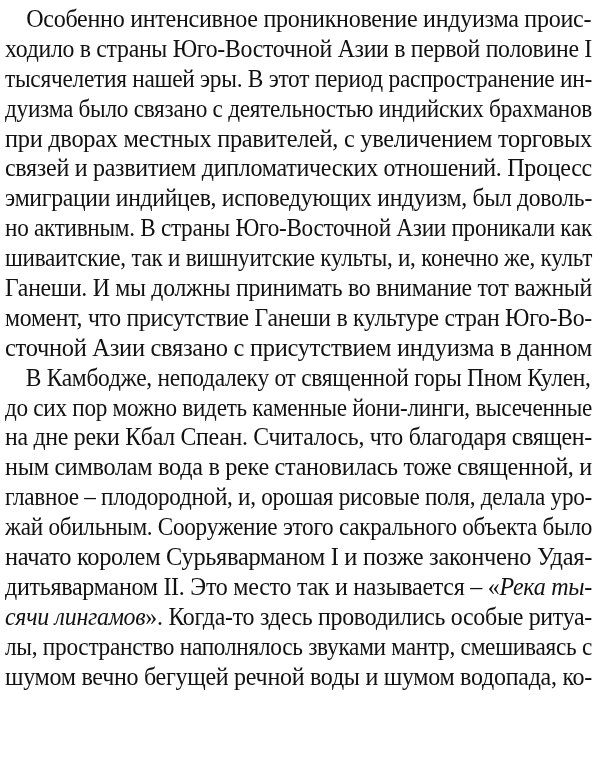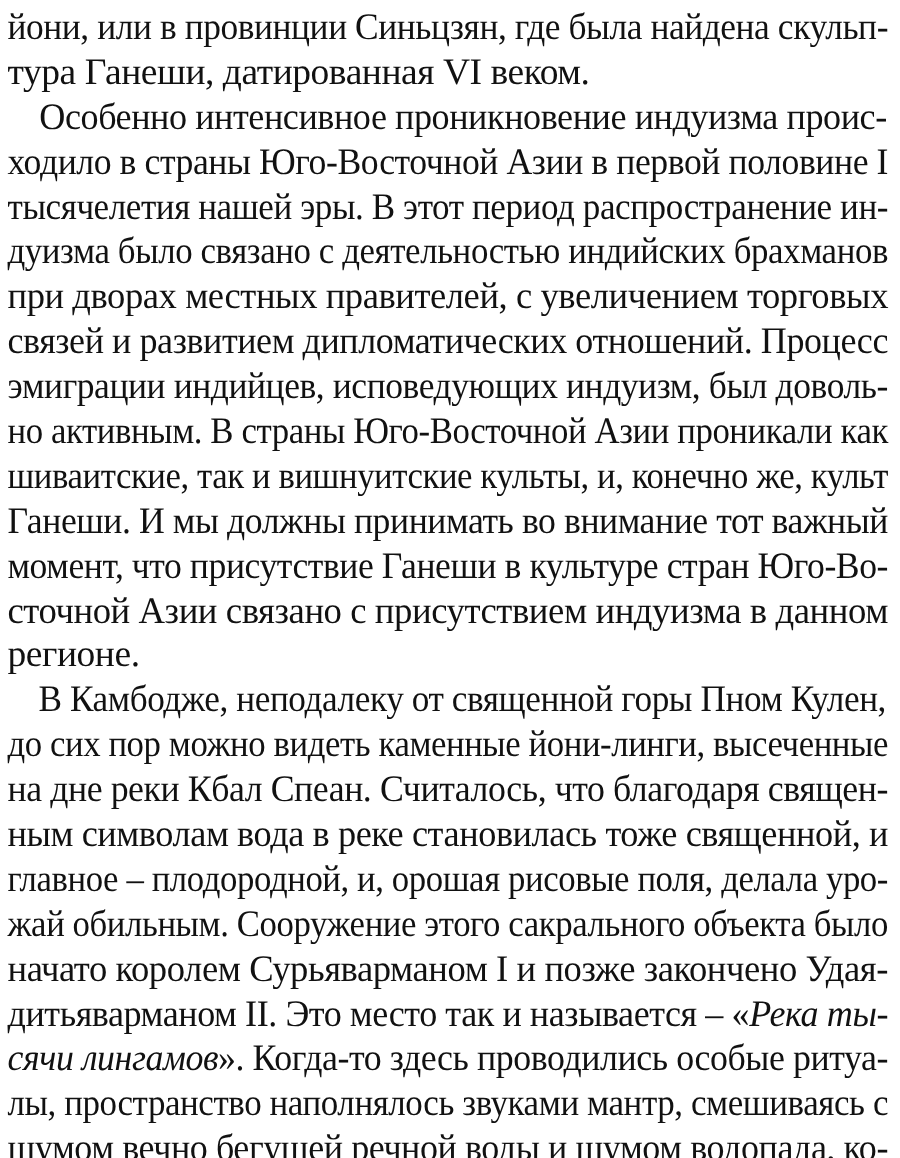--- a/index.html
+++ b/index.html
@@ -40,39 +40,34 @@
     }
     .em {
       font-style: italic;
     }
   </style>
 </head>
 <body>
 
 <div class="page">
 
-  <div>
-    <span class="line" style="width: 621.656px; transform: scaleX(0.944252); text-align-last: left;">йони, или в провинции Синьцзян, где была найдена скульп-</span>
-    <span class="line last">тура Ганеши, датированная VI веком.</span>
-  </div>
 
   <div>
     <span class="line indent" style="width: 608.688px; transform: scaleX(0.963034); text-align-last: left;">Особенно интенсивное проникновение индуизма проис-</span>
     <span class="line" style="width: 616.922px; transform: scaleX(0.951498); text-align-last: left;">ходило в страны Юго-Восточной Азии в первой половине I</span>
     <span class="line" style="width: 627.781px; transform: scaleX(0.935039); text-align-last: left;">тысячелетия нашей эры. В этот период распространение ин-</span>
     <span class="line" style="width: 630.797px; transform: scaleX(0.930569); text-align-last: left;">дуизма было связано с деятельностью индийских брахманов</span>
     <span class="line" style="width: 601.812px; transform: scaleX(0.975387); text-align-last: left;">при дворах местных правителей, с увеличением торговых</span>
     <span class="line" style="width: 610.875px; transform: scaleX(0.960917); text-align-last: left;">связей и развитием дипломатических отношений. Процесс</span>
     <span class="line" style="width: 619.797px; transform: scaleX(0.947084); text-align-last: left;">эмиграции индийцев, исповедующих индуизм, был доволь-</span>
     <span class="line" style="width: 632.578px; transform: scaleX(0.927949); text-align-last: left;">но активным. В страны Юго-Восточной Азии проникали как</span>
     <span class="line" style="width: 633.609px; transform: scaleX(0.926438); text-align-last: left;">шиваитские, так и вишнуитские культы, и, конечно же, культ</span>
     <span class="line" style="width: 617px; transform: scaleX(0.951378); text-align-last: left;">Ганеши. И мы должны принимать во внимание тот важный</span>
     <span class="line" style="width: 618.016px; transform: scaleX(0.949814); text-align-last: left;">момент, что присутствие Ганеши в культуре стран Юго-Во-</span>
     <span class="line" style="width: 599.656px; transform: scaleX(0.978894); text-align-last: left;">сточной Азии связано с присутствием индуизма в данном</span>
-    <span class="line last">регионе.</span>
   </div>
 
   <div>
     <span class="line indent" style="width: 623.391px; transform: scaleX(0.939489); text-align-last: left;">В Камбодже, неподалеку от священной горы Пном Кулен,</span>
     <span class="line" style="width: 633.312px; transform: scaleX(0.926873); text-align-last: left;">до сих пор можно видеть каменные йони-линги, высеченные</span>
     <span class="line" style="width: 615.234px; transform: scaleX(0.954108); text-align-last: left;">на дне реки Кбал Спеан. Считалось, что благодаря священ-</span>
     <span class="line" style="width: 606.297px; transform: scaleX(0.968173); text-align-last: left;">ным символам вода в реке становилась тоже священной, и</span>
     <span class="line" style="width: 633.031px; transform: scaleX(0.927284); text-align-last: left;">главное – плодородной, и, орошая рисовые поля, делала уро-</span>
     <span class="line" style="width: 632.953px; transform: scaleX(0.927399); text-align-last: left;">жай обильным. Сооружение этого сакрального объекта было</span>
     <span class="line" style="width: 601.359px; transform: scaleX(0.976122); text-align-last: left;">начато королем Сурьяварманом I и позже закончено Удая-</span>

